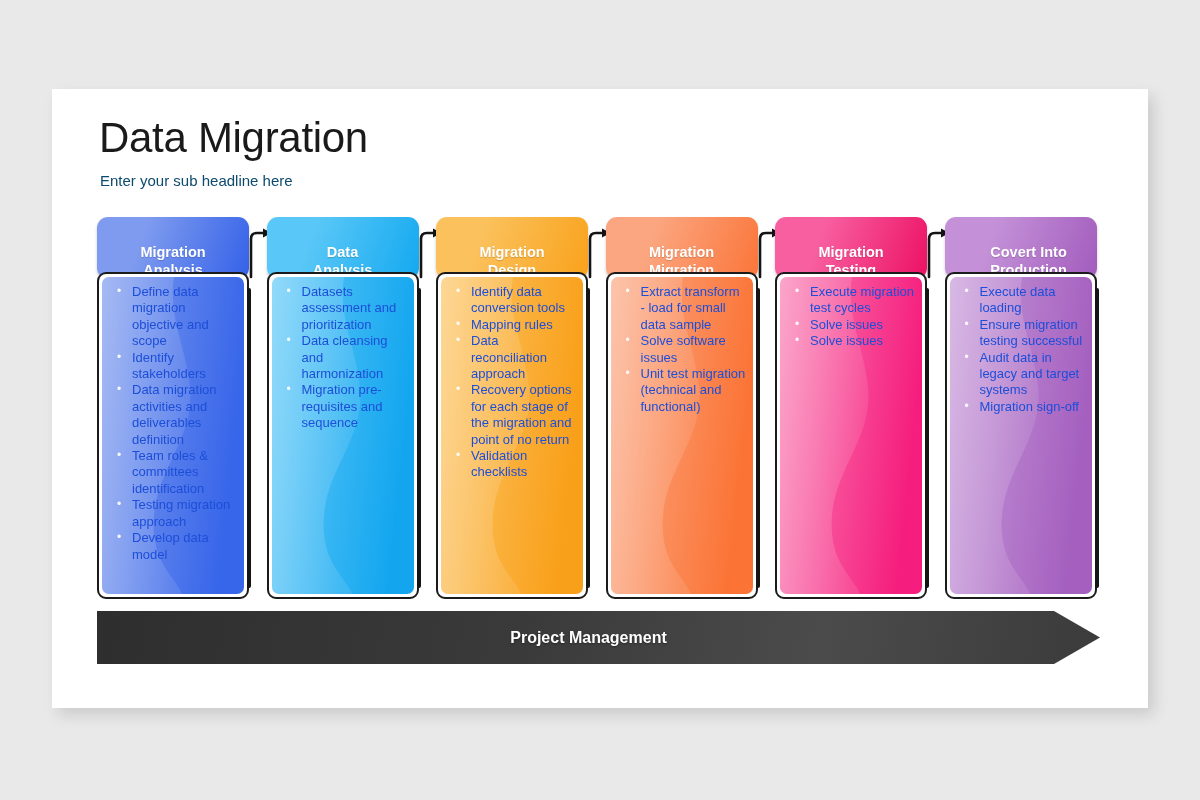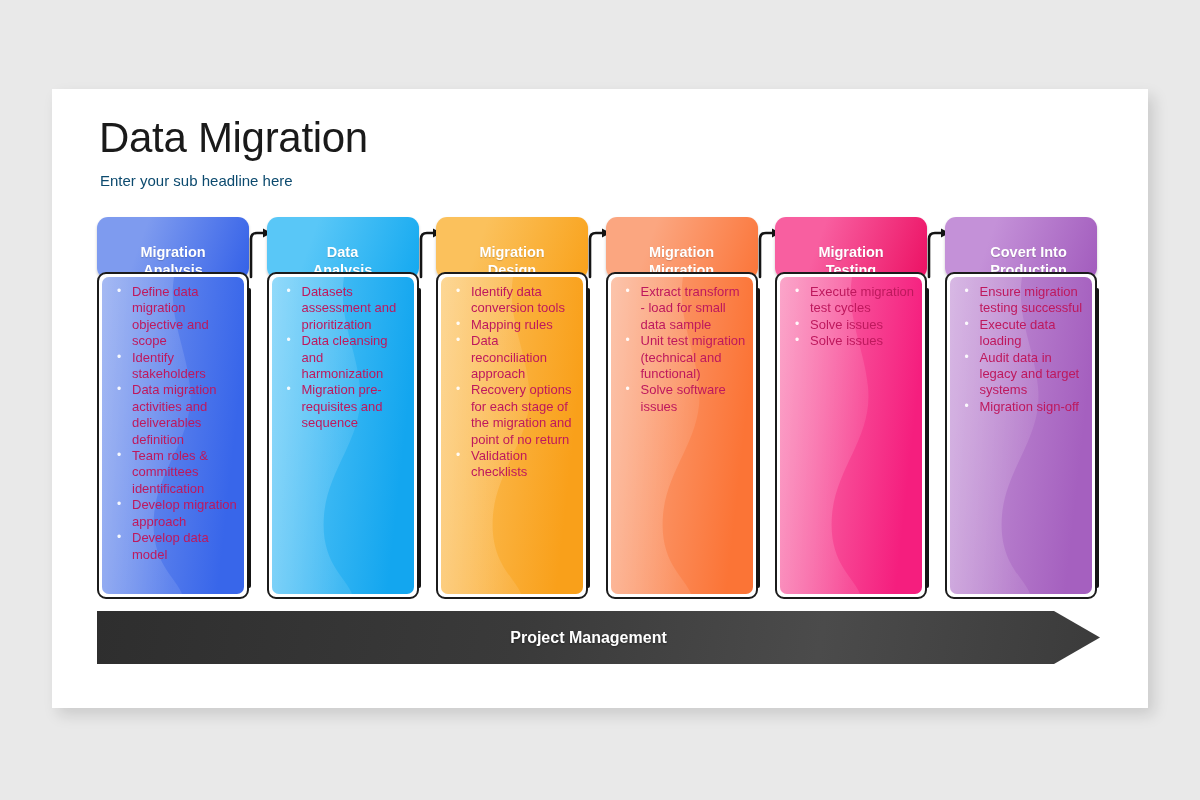--- a/index.html
+++ b/index.html
@@ -79,21 +79,21 @@
   .panel {
     position: absolute; left: 5px; top: 60px;
     width: 142px; height: 317px;
     border-radius: 7px; overflow: hidden;
   }
   .panel svg { position: absolute; inset: 0; width: 100%; height: 100%; display: block; }
 
   .bullets {
     position: absolute; left: 8px; top: 7px; right: 6px;
     list-style: none;
-    font-size: 13px; line-height: 16.4px; color: #be185d;
+    font-size: 13px; line-height: 16.4px; color: #1d4ed8;
   }
   .bullets li {
     position: relative; padding-left: 22px; margin-bottom: 0;
   }
   .bullets li::before {
     content: "\2022";
     position: absolute; left: 7px; top: -1px;
     font-size: 12px; color: rgba(255,255,255,0.92);
   }
 
@@ -149,21 +149,21 @@
                 </linearGradient>
               </defs>
               <rect x="0" y="0" width="142" height="317" fill="url(#g0)"></rect>
               <path d="M0,0 L72,0 C66,40 84,70 88,110 C93,160 56,190 52,238 C48,286 74,300 80,317 L0,317 Z" fill="url(#h0)"></path>
             </svg>
             <ul class="bullets">
               <li>Define data migration objective and scope</li>
               <li>Identify stakeholders</li>
               <li>Data migration activities and deliverables definition</li>
               <li>Team roles &amp; committees identification</li>
-              <li>Develop migration approach</li>
+              <li>Testing migration approach</li>
               <li>Develop data model</li>
             </ul>
           </div>
         </div>
         <div class="col" style="left: 169.5px;">
           <div class="chip" style="background: linear-gradient(110deg, rgb(89, 199, 247) 0%, rgb(89, 199, 247) 30%, rgb(20, 169, 240) 100%);">
             <div class="chip-label"><span>Data</span><br><span>Analysis</span></div>
             <div class="connector"><svg viewBox="0 0 26 54" xmlns="http://www.w3.org/2000/svg">
                 <path d="M2,52 L2,14 Q2,8 8,8 L17,8" fill="none" stroke="#141414" stroke-width="2.6" stroke-linecap="round"></path>
                 <path d="M14,3.5 L22.5,8 L14,12.5 Z" fill="#141414"></path>
@@ -244,22 +244,22 @@
                 <linearGradient id="h3" x1="0" y1="0" x2="1" y2="0.3">
                   <stop offset="0%" stop-color="#ffffff" stop-opacity="0.30"></stop>
                   <stop offset="100%" stop-color="#ffffff" stop-opacity="0.10"></stop>
                 </linearGradient>
               </defs>
               <rect x="0" y="0" width="142" height="317" fill="url(#g3)"></rect>
               <path d="M0,0 L72,0 C66,40 84,70 88,110 C93,160 56,190 52,238 C48,286 74,300 80,317 L0,317 Z" fill="url(#h3)"></path>
             </svg>
             <ul class="bullets">
               <li>Extract transform - load for small data sample</li>
+              <li>Solve software issues</li>
               <li>Unit test migration (technical and functional)</li>
-              <li>Solve software issues</li>
             </ul>
           </div>
         </div>
         <div class="col" style="left: 678px;">
           <div class="chip" style="background: linear-gradient(110deg, rgb(248, 95, 160) 0%, rgb(248, 95, 160) 30%, rgb(236, 17, 100) 100%);">
             <div class="chip-label"><span>Migration</span><br><span>Testing</span></div>
             <div class="connector"><svg viewBox="0 0 26 54" xmlns="http://www.w3.org/2000/svg">
                 <path d="M2,52 L2,14 Q2,8 8,8 L17,8" fill="none" stroke="#141414" stroke-width="2.6" stroke-linecap="round"></path>
                 <path d="M14,3.5 L22.5,8 L14,12.5 Z" fill="#141414"></path>
               </svg></div>
@@ -301,22 +301,22 @@
                 </linearGradient>
                 <linearGradient id="h5" x1="0" y1="0" x2="1" y2="0.3">
                   <stop offset="0%" stop-color="#ffffff" stop-opacity="0.30"></stop>
                   <stop offset="100%" stop-color="#ffffff" stop-opacity="0.10"></stop>
                 </linearGradient>
               </defs>
               <rect x="0" y="0" width="142" height="317" fill="url(#g5)"></rect>
               <path d="M0,0 L72,0 C66,40 84,70 88,110 C93,160 56,190 52,238 C48,286 74,300 80,317 L0,317 Z" fill="url(#h5)"></path>
             </svg>
             <ul class="bullets">
+              <li>Execute data loading</li>
               <li>Ensure migration testing successful</li>
-              <li>Execute data loading</li>
               <li>Audit data in legacy and target systems</li>
               <li>Migration sign-off</li>
             </ul>
           </div>
         </div>
       </div>
 
     <div id="banner">
       <div class="shape"></div>
       <div class="lbl">Project Management</div>

